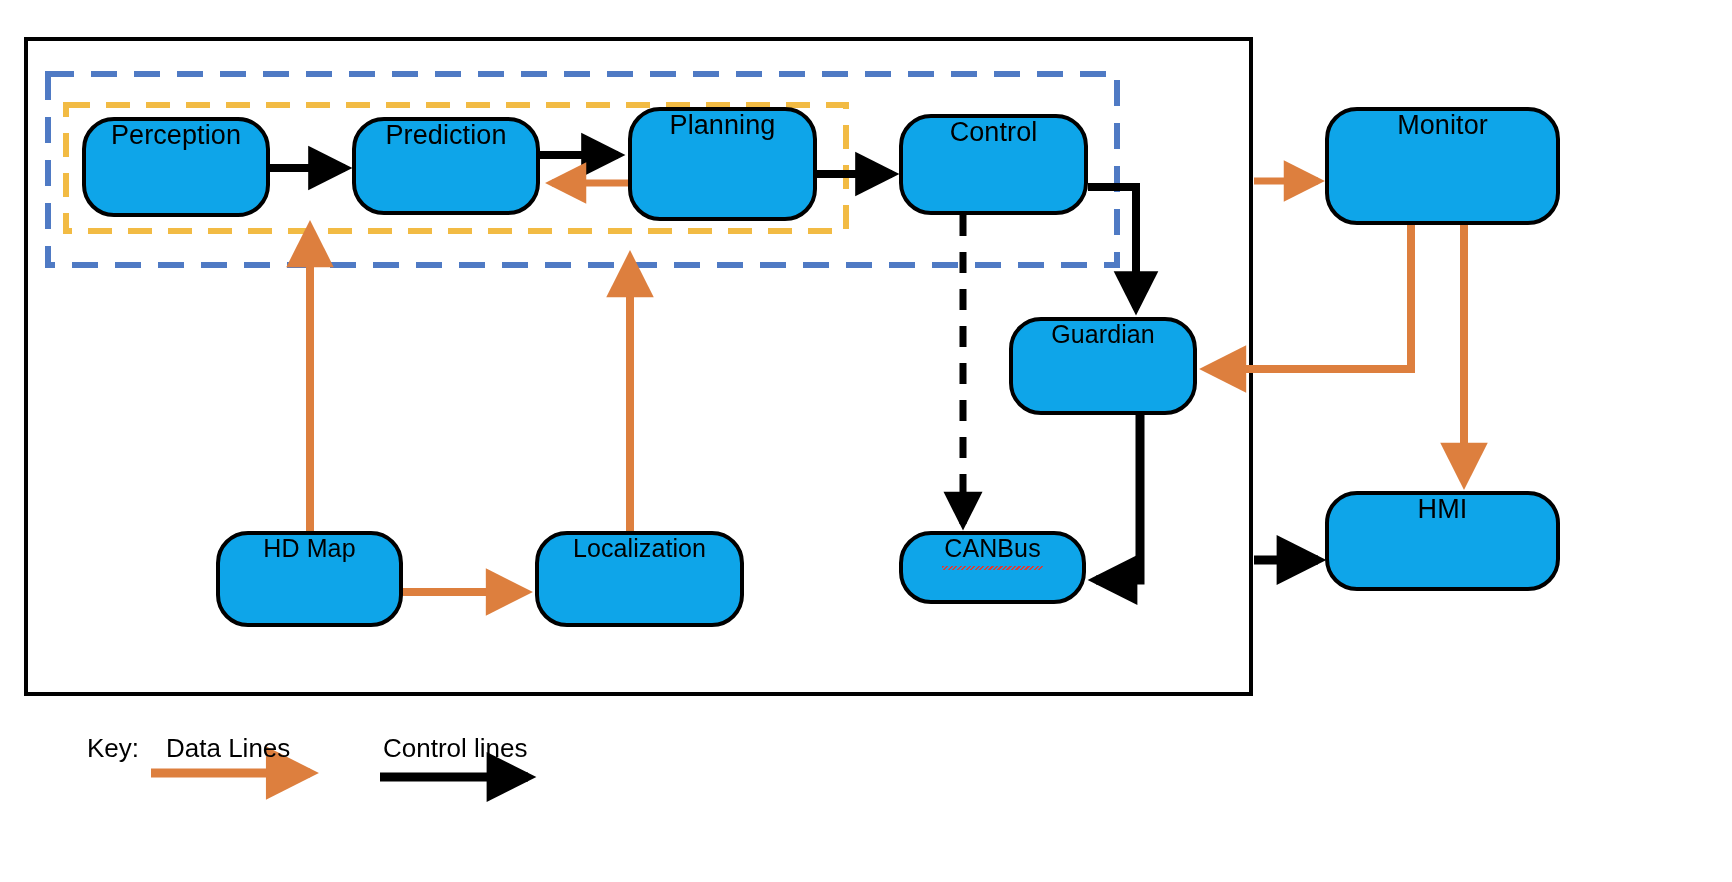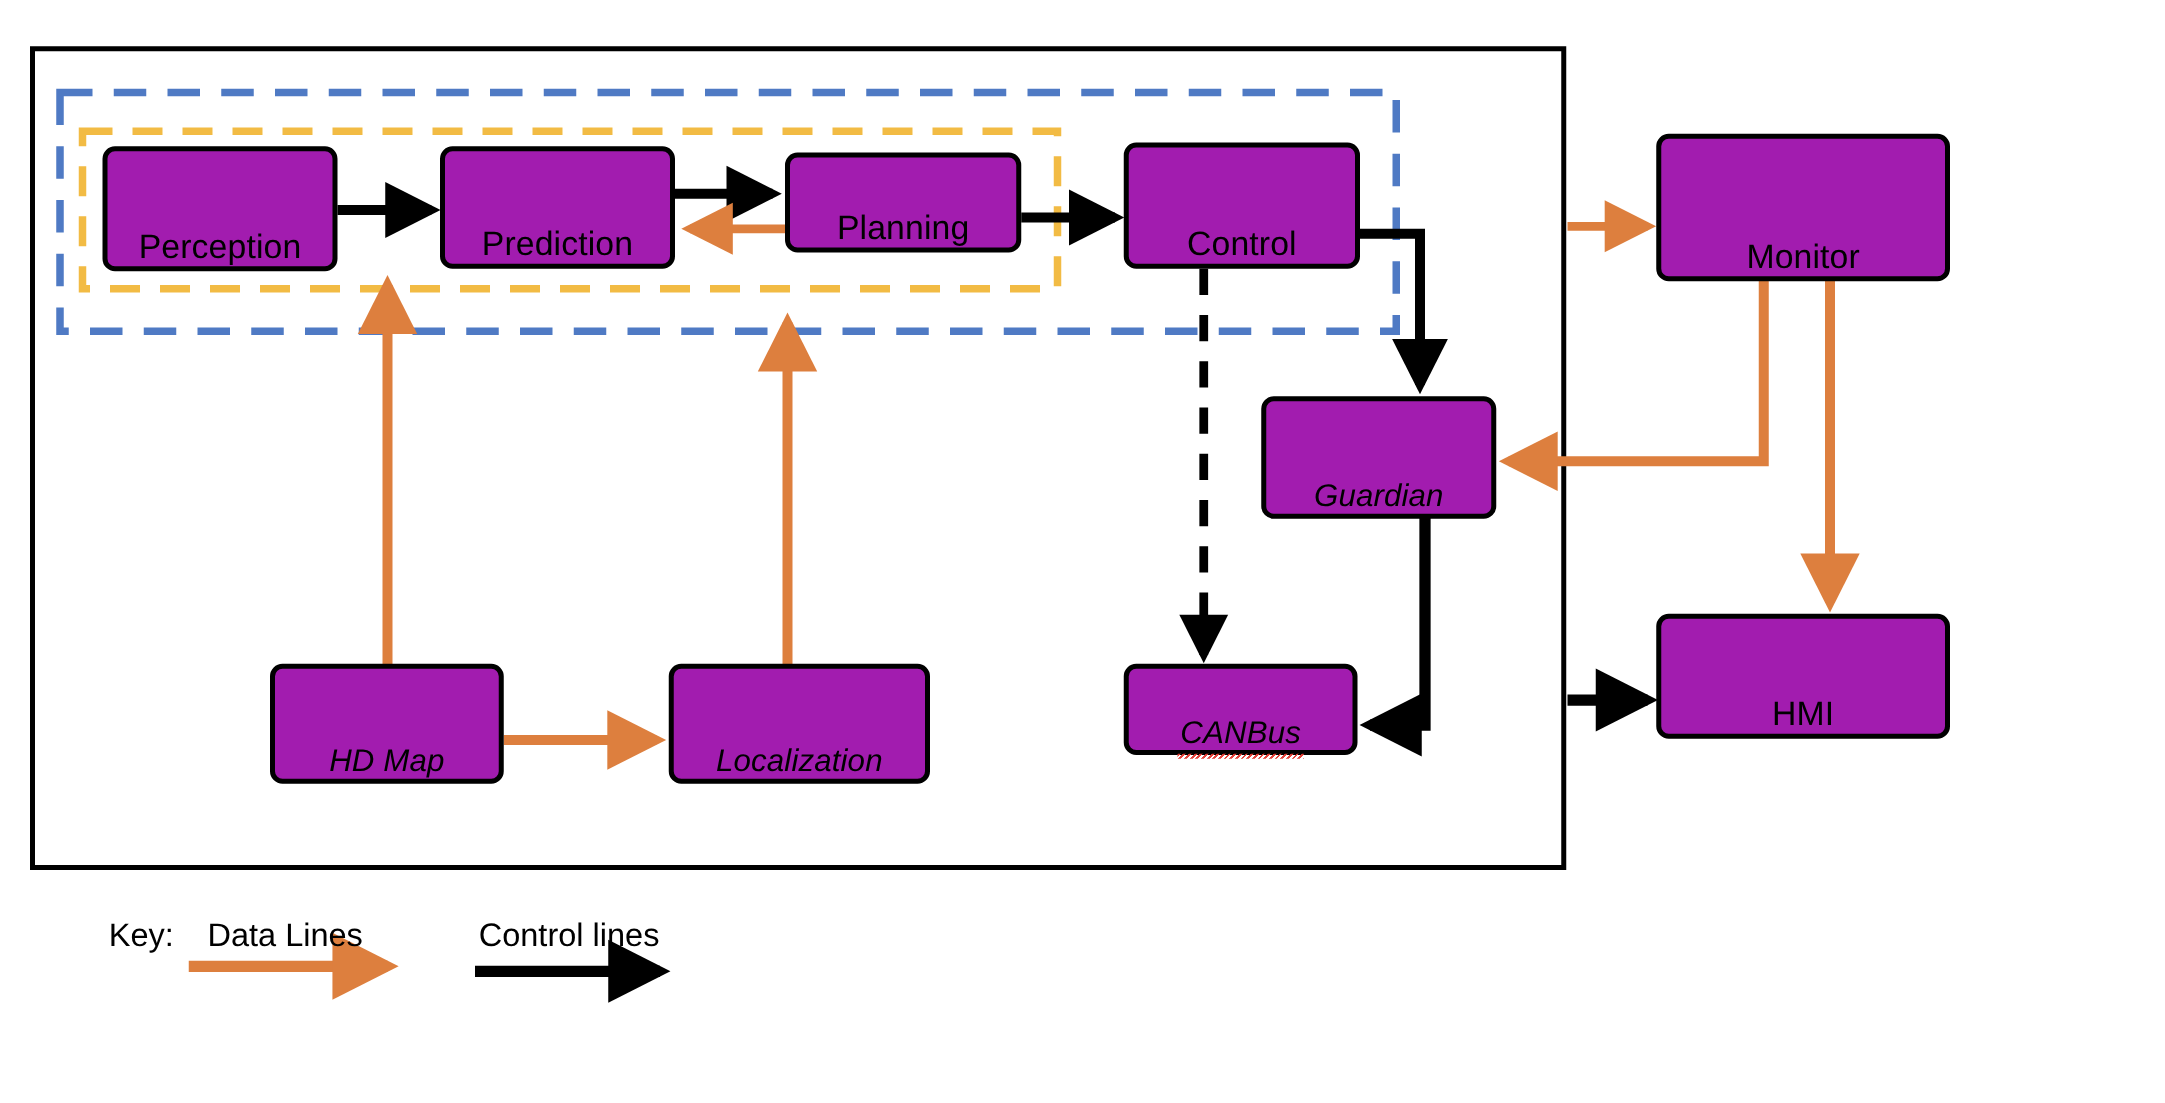--- a/index.html
+++ b/index.html
@@ -1,23 +1,23 @@
 <!DOCTYPE html>
 <html><head>
 <meta charset="utf-8">
 <style>
   html,body{margin:0;padding:0;background:#ffffff;}
   body{width:1732px;height:882px;font-family:"Liberation Sans",sans-serif;-webkit-font-smoothing:antialiased;}
   #stage{position:relative;width:1732px;height:882px;overflow:hidden;background:#fff;}
   #svg-layer{position:absolute;left:0;top:0;width:1732px;height:882px;}
 
-  .node{position:absolute;box-sizing:border-box;background:#a21caf;border:4px solid #000000;border-radius:10px;
-        display:flex;align-items:flex-end;justify-content:center;text-align:center;color:#000;}
+  .node{position:absolute;box-sizing:border-box;background:#0ea5e9;border:4px solid #000000;border-radius:32px;
+        display:flex;align-items:flex-start;justify-content:center;text-align:center;color:#000;}
   .node span{display:block;font-size:27px;line-height:1.1;letter-spacing:.1px;}
-  .node.small span{font-size:25px;font-style:italic;}
+  .node.small span{font-size:25px;}
 
   .spell{position:relative;}
   .spell::after{content:"";position:absolute;left:-2px;right:-2px;bottom:-7px;height:4px;
      background-image:repeating-linear-gradient(135deg,#e03a32 0 1.6px,transparent 1.6px 3.2px);
      opacity:.95;}
 
   .keyrow{position:absolute;color:#000;}
   .keylabel{font-size:26px;}
 </style>
 </head>
@@ -77,21 +77,21 @@
   </svg>
 
   <div class="node" style="left:82px;top:117px;width:188px;height:100px;">
     <span>Perception</span>
   </div>
 
   <div class="node" style="left:352px;top:117px;width:188px;height:98px;">
     <span>Prediction</span>
   </div>
 
-  <div class="node" style="left:628px;top:122px;width:189px;height:80px;">
+  <div class="node" style="left:628px;top:107px;width:189px;height:114px;">
     <span>Planning</span>
   </div>
 
   <div class="node" style="left:899px;top:114px;width:189px;height:101px;">
     <span>Control</span>
   </div>
 
   <div class="node small" style="left:216px;top:531px;width:187px;height:96px;">
     <span>HD Map</span>
   </div>

